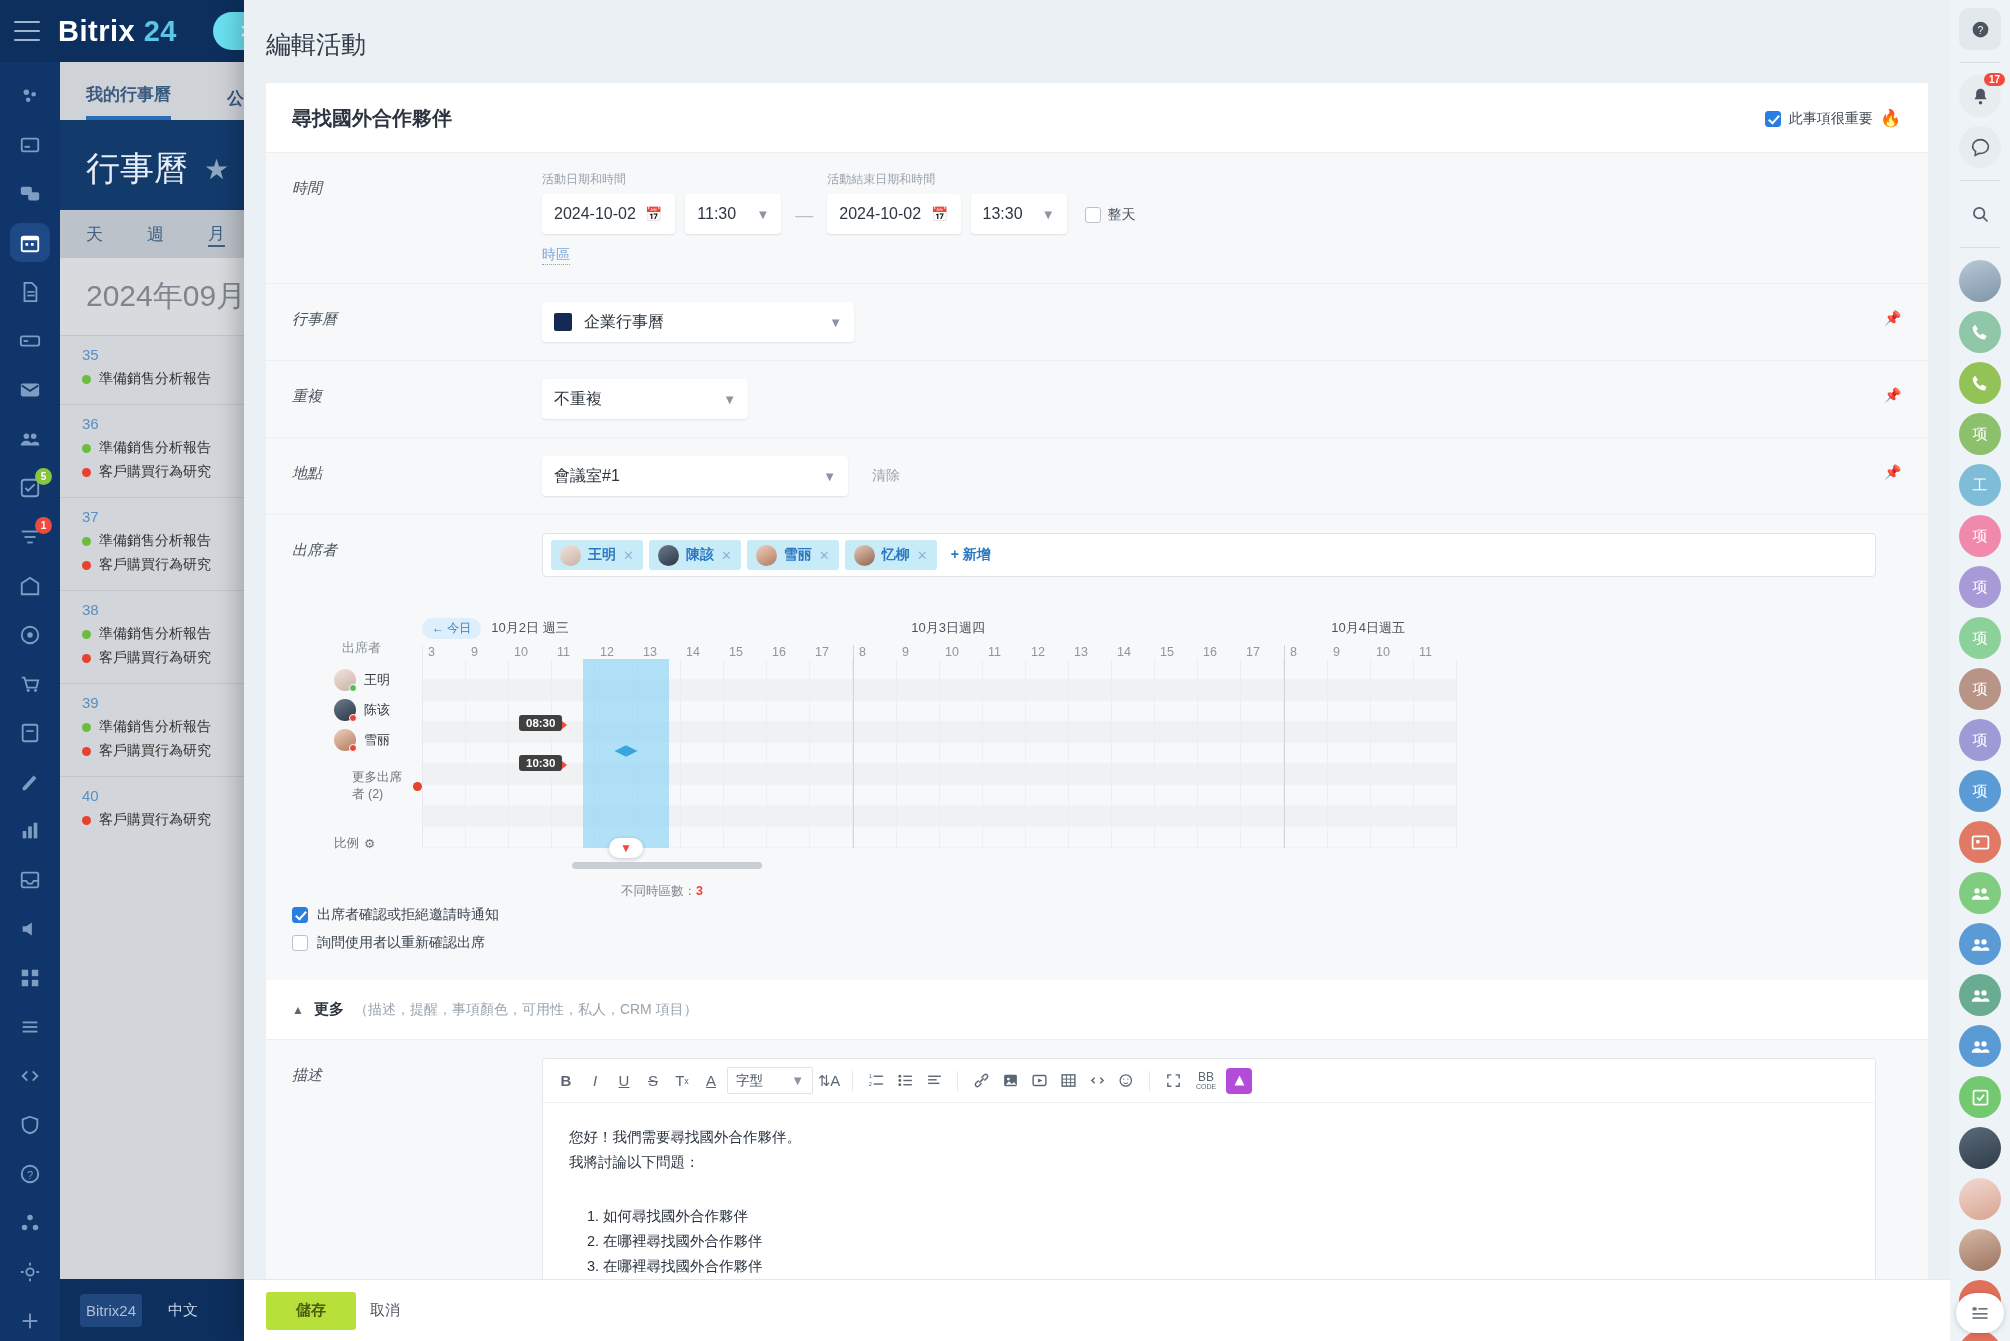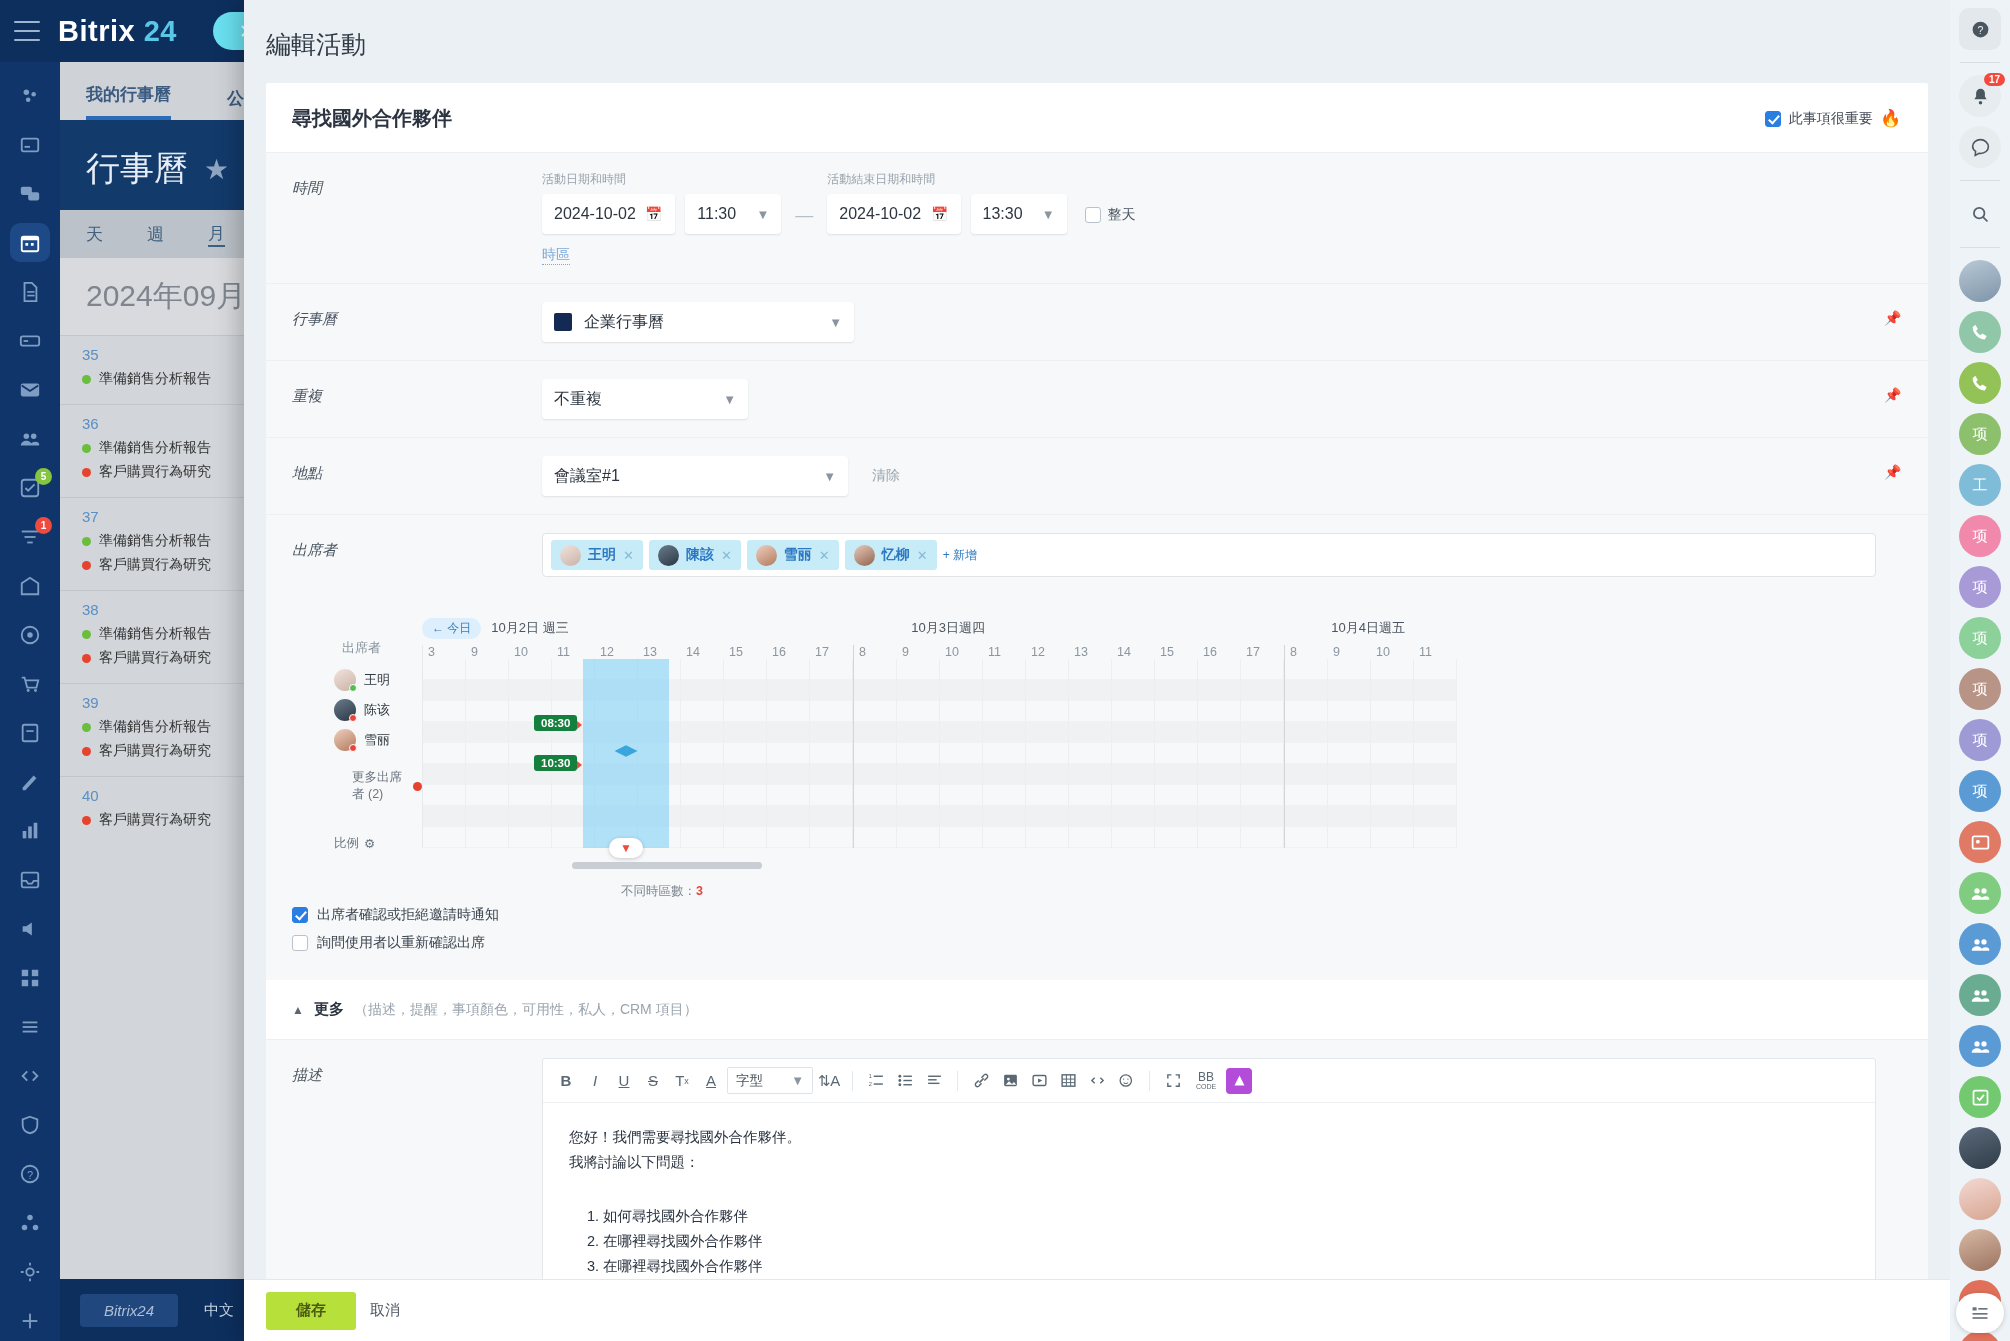--- a/index.html
+++ b/index.html
@@ -65,21 +65,21 @@
   .cal-day{ border-top:1px solid #c2c6cb; padding:10px 0 10px 22px; }
   .cal-day .dn{ font-size:15px; color:#5a8fc4; margin-bottom:7px; }
   .cal-ev{ display:flex; align-items:center; gap:8px; font-size:14px; color:#333; margin-bottom:6px; }
   .dot{ width:9px;height:9px;border-radius:50%; flex:none;}
   .dot.g{ background:#6bbd3d; } .dot.r{ background:#e6432f; }
 
   .bg-footer{
     position:absolute; left:60px; bottom:0; width:100%; height:62px; background:#0d2f5e;
     display:flex; align-items:center; gap:26px; padding-left:20px;
   }
-  .bx-logo{ background:#20477e; color:#aebfd6; font-size:15px; padding:8px 24px; border-radius:4px;font-style:italic; }
+  .bx-logo{ background:#20477e; color:#aebfd6; font-size:15px; padding:8px 6px; border-radius:4px; }
   .bg-footer span{ color:#c8d6e8; font-size:15px;}
 
   
   .rrail{
     position:absolute; right:0; top:0; width:60px; height:100%;
     background:#eef3f7; display:flex; flex-direction:column; align-items:center; padding-top:8px; gap:9px; z-index:40;
     overflow:hidden;
   }
   .rr{ width:42px;height:42px;border-radius:50%; display:flex;align-items:center;justify-content:center;
        font-size:15px; color:#fff; position:relative; flex:none; }
@@ -144,21 +144,21 @@
     display:flex; align-items:center; gap:6px; flex-wrap:wrap;
   }
   .att{ background:#c7ecf8; border-radius:3px; height:30px; display:flex; align-items:center; gap:7px; padding:0 9px; }
   .av{ width:21px;height:21px;border-radius:50%; flex:none; background:#d6dde4; }
   .av.a1{ background:linear-gradient(150deg,#f2e3dd,#c9b2a6);} 
   .av.a2{ background:linear-gradient(150deg,#6b7c8c,#2a3744);} 
   .av.a3{ background:linear-gradient(150deg,#f0cfc0,#b07a5c);} 
   .av.a4{ background:linear-gradient(150deg,#e9c9b8,#8e6450);} 
   .att .nm{ font-size:14px; color:#2c78c2; font-weight:700; }
   .att .xx{ color:#87b9d6; font-size:13px; }
-  .addmore{ color:#2c78c2; font-size:12px; font-weight:400; }
+  .addmore{ color:#2c78c2; font-size:14px; font-weight:700; margin-left:8px; }
 
   
   .sched{ display:flex; margin-top:22px; font-size:13px; }
   .sc-left{ width:130px; flex:none; padding-left:42px;}
   .sc-left .hd{ font-size:13px; color:#8a949e; margin:22px 0 8px 8px;}
   .sc-person{ display:flex; align-items:center; gap:8px; height:30px; }
   .sc-person .pv{ width:22px;height:22px;border-radius:50%; position:relative; flex:none;}
   .sc-person .pv .st{ position:absolute; right:-1px; bottom:-1px; width:8px;height:8px;border-radius:50%;border:1.5px solid #fff;}
   .st.g{ background:#55bb55;} .st.r{ background:#e8453a;}
   .sc-person .pn{ font-size:13px; color:#2f3740;}
@@ -176,22 +176,22 @@
   .sc-rows{ position:relative; }
   .sc-row{ height:21px; border-bottom:1px solid #f0f3f5; }
   .sc-row.alt{ background:#eff1f3; }
   .sc-vlines{ position:absolute; inset:0; display:flex; pointer-events:none;}
   .sc-vl{ width:43px; border-right:1px solid #eceff2; }
   .sel-band{
     position:absolute; top:0; bottom:0; background:rgba(120,205,245,.55); border:none;
   }
   .handle{ position:absolute; top:48%; left:50%; transform:translate(-50%,-50%); color:#38a6dd; font-size:15px;}
   .badge-t{
-    position:absolute; background:#15803d; color:#fff; font-size:11.5px; font-weight:700;
-    padding:2px 7px; border-radius:3px; white-space:nowrap;margin-left:15px;
+    position:absolute; background:#404040; color:#fff; font-size:11.5px; font-weight:700;
+    padding:2px 7px; border-radius:3px; white-space:nowrap;
   }
   .badge-t:after{ content:""; position:absolute; right:-5px; top:6px; border-left:5px solid #f04a3f;
                   border-top:4px solid transparent; border-bottom:4px solid transparent;}
   .chev-down{
     position:absolute; left:50%; transform:translateX(-50%); bottom:-10px; width:34px;height:20px;
     background:#fff; border-radius:10px; box-shadow:0 1px 4px rgba(0,0,0,.2);
     display:flex;align-items:center;justify-content:center; color:#f04a3f; font-size:12px;
   }
   .hscroll{ height:7px; background:#c8ced4; border-radius:4px; margin:14px auto 0; }
   .tzcount{ text-align:center; font-size:12.5px; color:#7d8791; margin-top:14px;}

